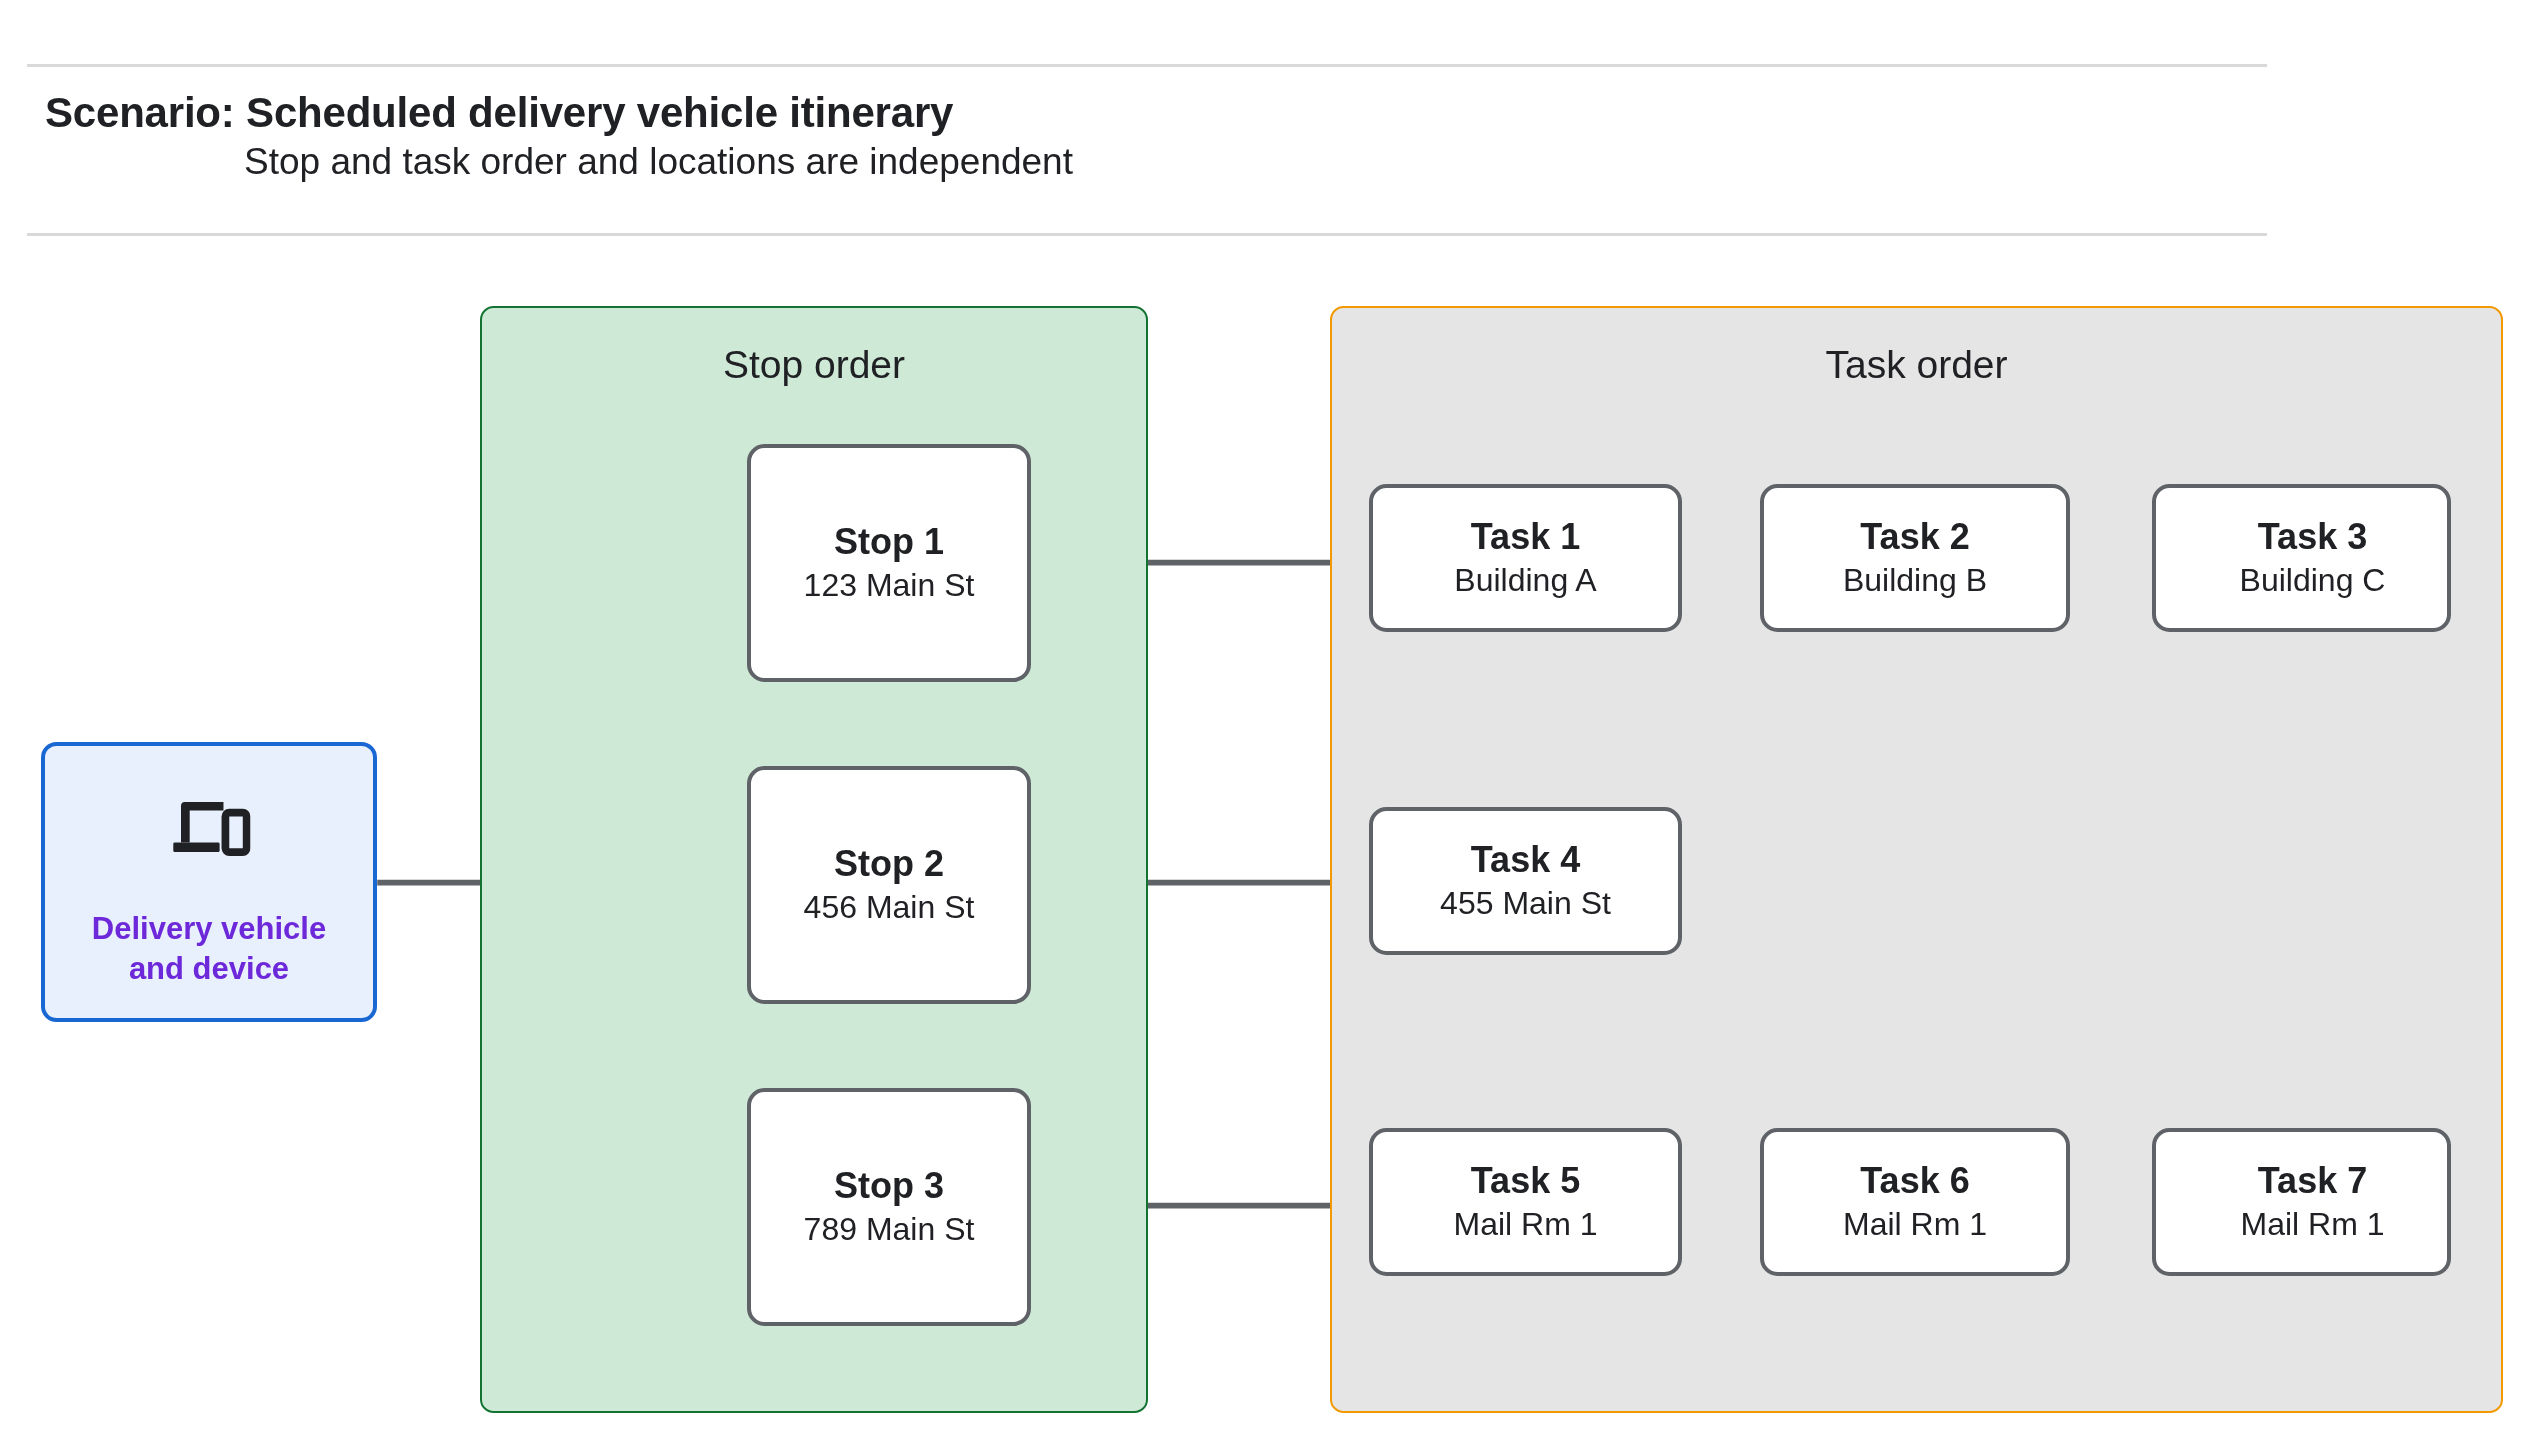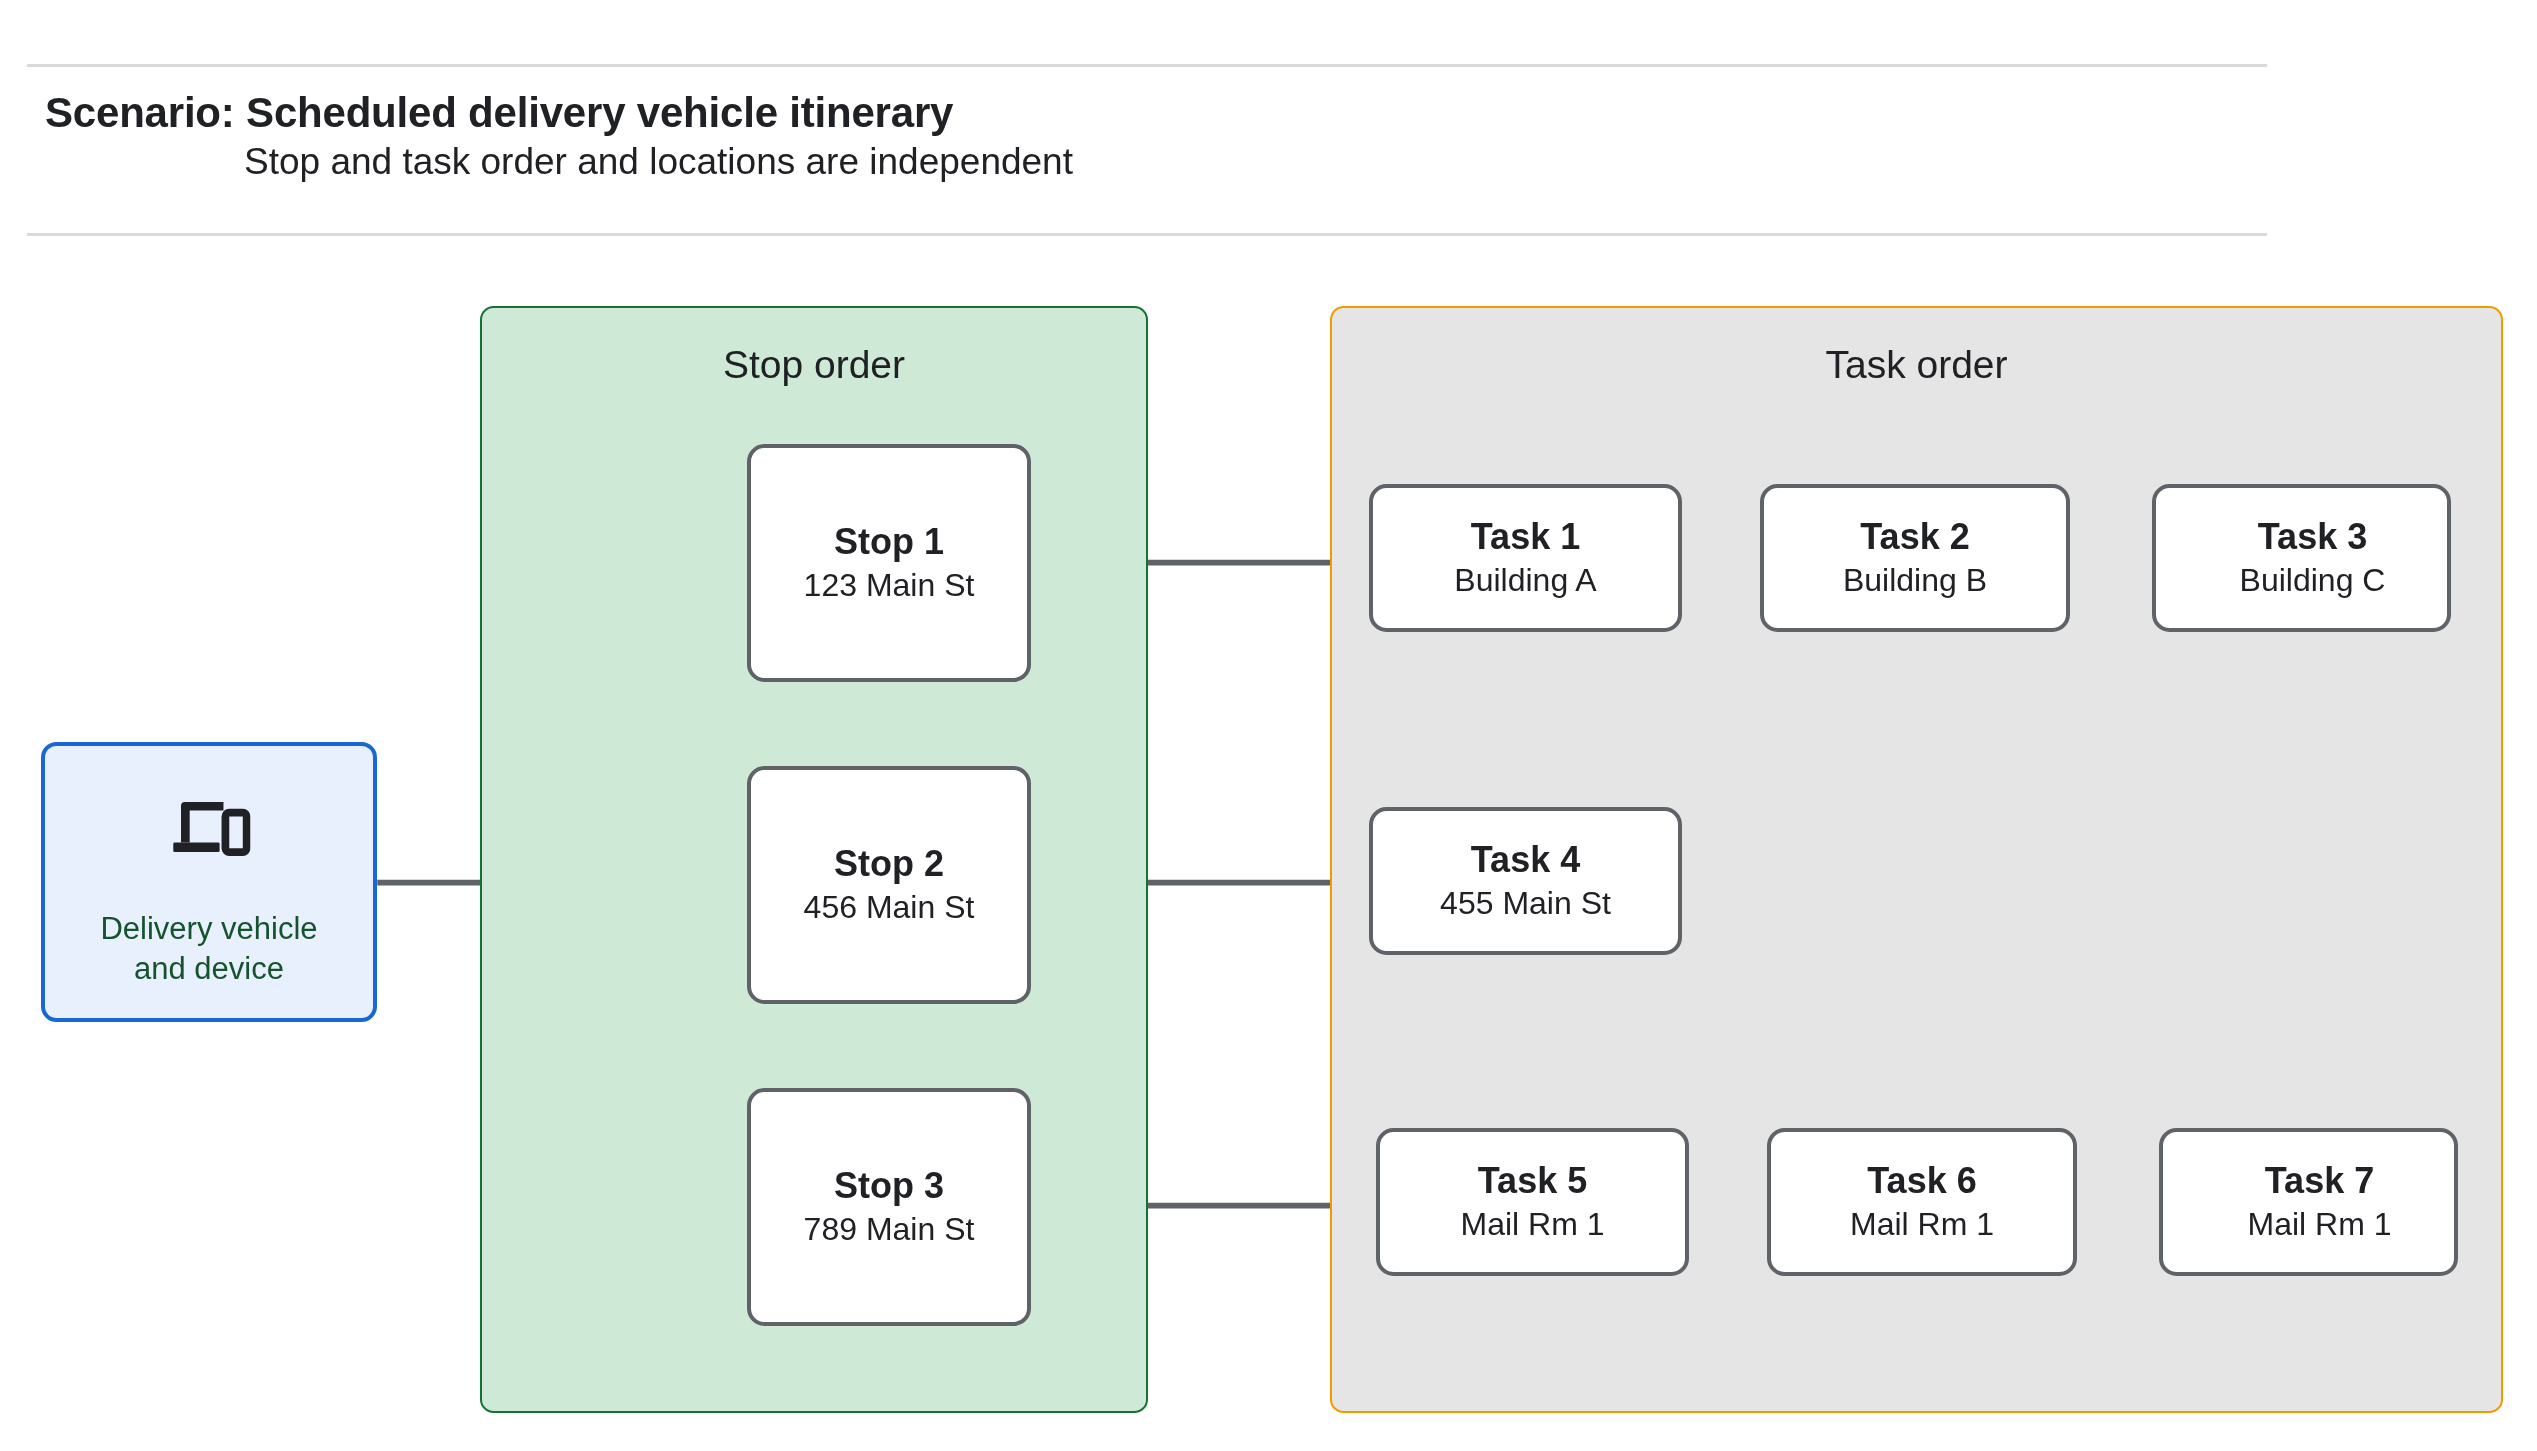--- a/index.html
+++ b/index.html
@@ -135,21 +135,21 @@
   #stop-1 { top: 766px; }
   #stop-2 { top: 1088px; }
 
   
   .task-node { height: 148px; }
   .task-col-0 { left: 1369px; width: 313px; }
   .task-col-1 { left: 1760px; width: 310px; }
   .task-col-2 { left: 2152px; width: 299px; padding-left: 22px; }
   .task-row-0 { top: 484px; }
   .task-row-1 { top: 807px; }
-  .task-row-2 { top: 1128px; margin-left: 7px; }
+  .task-row-2 { top: 1128px; }
 
   
   #device-box {
     position: absolute;
     left: 41px;
     top: 742px;
     width: 336px;
     height: 280px;
     box-sizing: border-box;
     background: #e8f0fe;
@@ -164,23 +164,23 @@
     width: 83px;
     height: 62px;
   }
   #device-label {
     position: absolute;
     left: 0;
     right: 0;
     top: 163px;
     text-align: center;
     font-size: 31px;
-    font-weight: 400;
+    font-weight: 700;
     line-height: 1.3;
-    color: #14532d;
+    color: #6d28d9;
     white-space: pre-line;
   }
 </style>
 </head>
 <body>
 
 <div id="header-block">
   <div class="rule" id="rule-top"></div>
   <div id="scenario-title">Scenario: Scheduled delivery vehicle itinerary</div>
   <div id="scenario-subtitle">Stop and task order and locations are independent</div>

